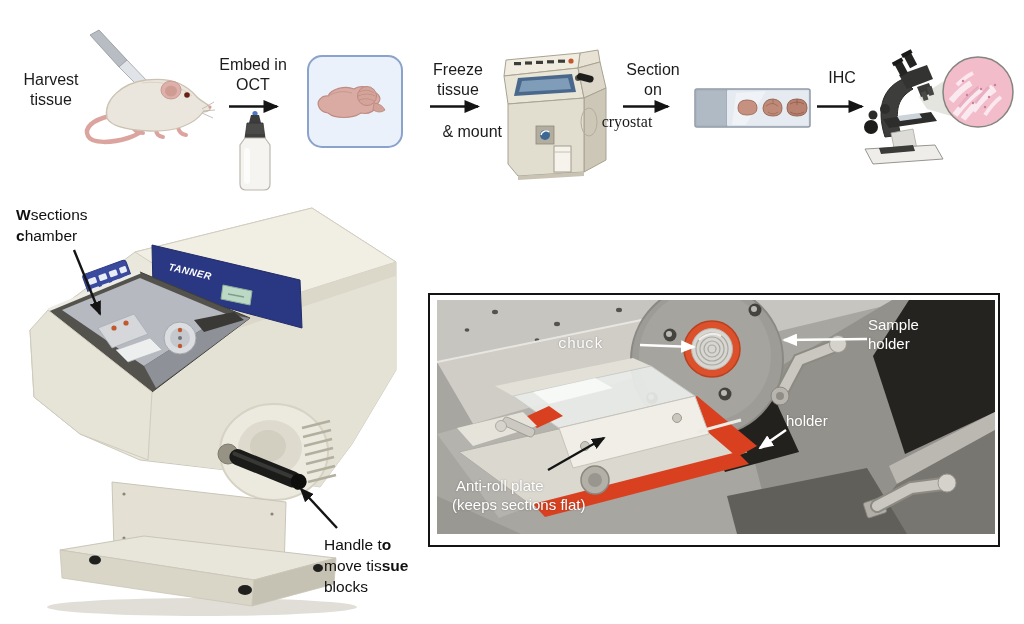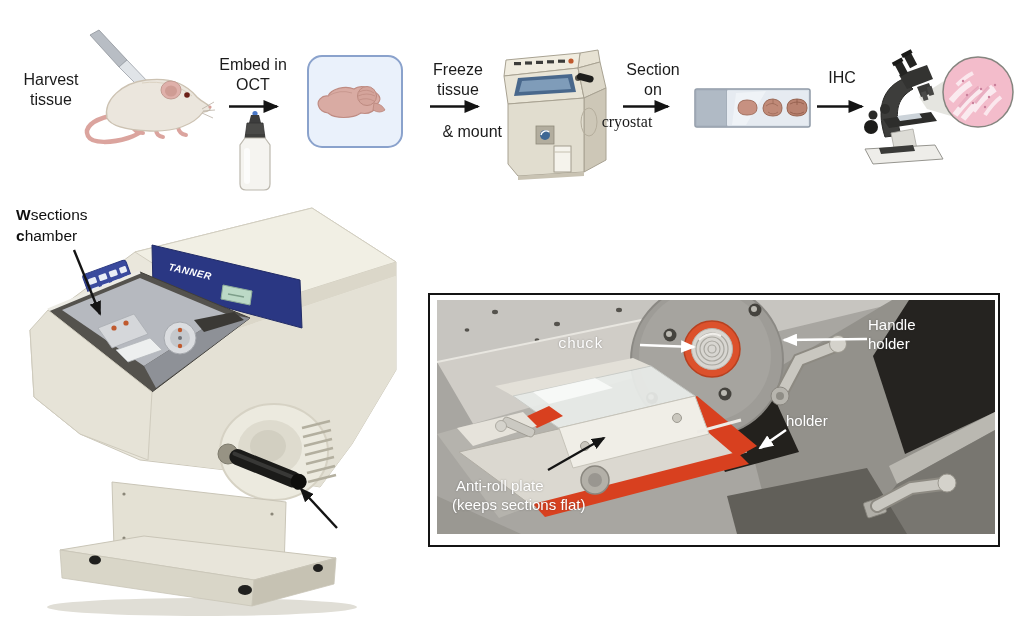--- a/index.html
+++ b/index.html
@@ -275,20 +275,25 @@
   </svg>
 
   <div class="abs photo-label" style="left:16px;top:204px;">
     <div><b>W</b><span>sections</span></div>
     <div><b>c</b><span>hamber</span></div>
   </div>
   <svg class="abs" style="left:64px;top:244px;" width="48" height="82">
     <line x1="10" y1="6" x2="36" y2="70" stroke="#141414" stroke-width="2.4" marker-end="url(#ahb)"></line>
   </svg>
 
+  <div class="abs photo-label" style="left:324px;top:534px;">
+    <div><span>Handle t</span><b>o</b></div>
+    <div><span>move tis</span><b>sue</b></div>
+    <div>blocks</div>
+  </div>
   <svg class="abs" style="left:290px;top:478px;" width="56" height="56">
     <line x1="47" y1="50" x2="11" y2="11" stroke="#141414" stroke-width="2.4" marker-end="url(#ahb)"></line>
   </svg>
 
   <div id="closeup-frame" class="abs" style="left:428px;top:293px;width:572px;height:254px;">
     <svg class="abs" style="left:7px;top:5px;" width="558" height="234" viewBox="0 0 558 234">
       <rect width="558" height="234" fill="#a8a6a1"></rect>
       <polygon points="0,0 472,0 330,34 0,62" fill="#c7c5c0"></polygon>
       <g fill="#55534d">
           <ellipse cx="58" cy="12" rx="3" ry="2.2"></ellipse>
@@ -370,21 +375,21 @@
         <circle cx="510" cy="183" r="9" fill="#d4d2cb" stroke="#9b988f" stroke-width="1"></circle>
       </g>
     </svg>
 
     <div class="abs white-label" style="left:128px;top:40px;font-family:Liberation Mono, monospace;">chuck</div>
     <svg class="abs" style="left:206px;top:44px;" width="70" height="14">
       <line x1="4" y1="6" x2="58" y2="8" stroke="#ffffff" stroke-width="2.5" marker-end="url(#ahw)"></line>
     </svg>
 
     <div class="abs white-label" style="left:438px;top:20px;">
-      <div>Handle</div>
+      <div>Sample</div>
       <div>holder</div>
     </div>
     <svg class="abs" style="left:342px;top:38px;" width="100" height="14">
       <line x1="95" y1="6" x2="12" y2="7" stroke="#ffffff" stroke-width="2.5" marker-end="url(#ahw)"></line>
     </svg>
 
     <div class="abs white-label" style="left:356px;top:116px;">holder</div>
     <svg class="abs" style="left:318px;top:130px;" width="46" height="32">
       <line x1="38" y1="5" x2="12" y2="23" stroke="#ffffff" stroke-width="2.5" marker-end="url(#ahw)"></line>
     </svg>

